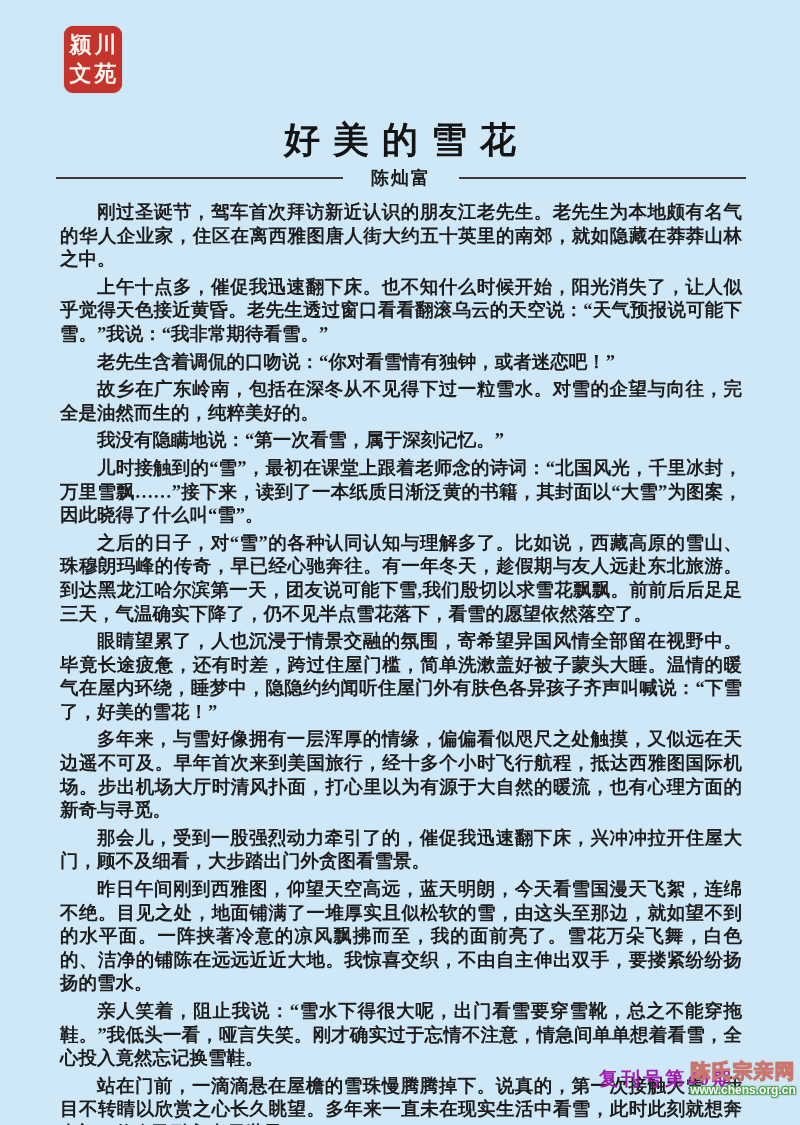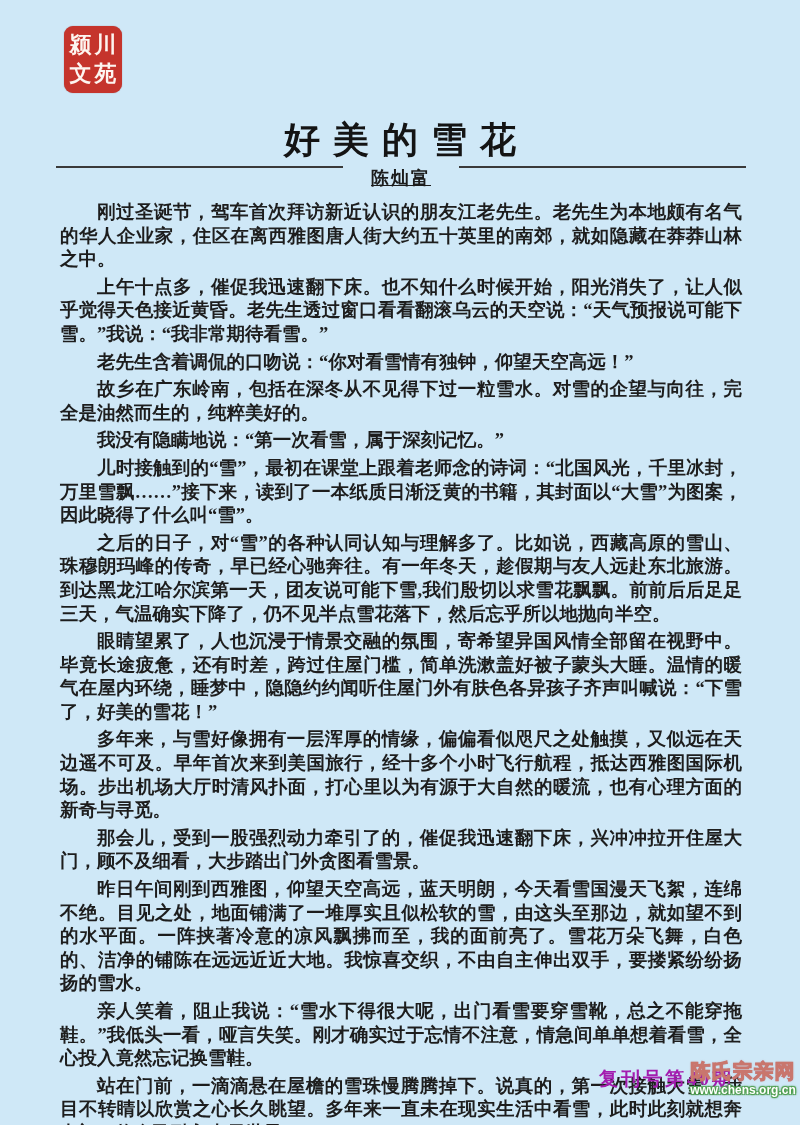--- a/index.html
+++ b/index.html
@@ -37,23 +37,22 @@
     position:absolute; top:116px; left:0; right:0;
     text-align:center;
     font-size:36px;
     font-weight:bold;
     letter-spacing:13px;
     text-indent:13px;
     color:#141414;
   }
   .byline {
     position:absolute; top:166px; left:56px; width:690px;
-    display:flex; align-items:flex-start;
+    display:flex; align-items:center;
     gap:28px;
-    text-decoration:underline;
   }
   .byline-rule { flex:1; height:2px; background:#3a3a3a; }
   .author {
     font-size:18px; font-weight:bold;
     letter-spacing:2px;
     color:#1c1c1c;
     white-space:nowrap;
   }
   
   .article-body {
@@ -117,25 +116,25 @@
 
   <div class="byline">
     <span class="byline-rule"></span>
     <span class="author">陈灿富</span>
     <span class="byline-rule"></span>
   </div>
 
   <div class="article-body">
       <p>刚过圣诞节，驾车首次拜访新近认识的朋友江老先生。老先生为本地颇有名气的华人企业家，住区在离西雅图唐人街大约五十英里的南郊，就如隐藏在莽莽山林之中。</p>
       <p>上午十点多，催促我迅速翻下床。也不知什么时候开始，阳光消失了，让人似乎觉得天色接近黄昏。老先生透过窗口看看翻滚乌云的天空说：“天气预报说可能下雪。”我说：“我非常期待看雪。”</p>
-      <p>老先生含着调侃的口吻说：“你对看雪情有独钟，仰望天空高远！”</p>
+      <p>老先生含着调侃的口吻说：“你对看雪情有独钟，或者迷恋吧！”</p>
       <p>故乡在广东岭南，包括在深冬从不见得下过一粒雪水。对雪的企望与向往，完全是油然而生的，纯粹美好的。</p>
       <p>我没有隐瞒地说：“第一次看雪，属于深刻记忆。”</p>
       <p>儿时接触到的“雪”，最初在课堂上跟着老师念的诗词：“北国风光，千里冰封，万里雪飘……”接下来，读到了一本纸质日渐泛黄的书籍，其封面以“大雪”为图案，因此晓得了什么叫“雪”。</p>
-      <p>之后的日子，对“雪”的各种认同认知与理解多了。比如说，西藏高原的雪山、珠穆朗玛峰的传奇，早已经心驰奔往。有一年冬天，趁假期与友人远赴东北旅游。到达黑龙江哈尔滨第一天，团友说可能下雪,我们殷切以求雪花飘飘。前前后后足足三天，气温确实下降了，仍不见半点雪花落下，然后忘乎所以地抛向半空。</p>
+      <p>之后的日子，对“雪”的各种认同认知与理解多了。比如说，西藏高原的雪山、珠穆朗玛峰的传奇，早已经心驰奔往。有一年冬天，趁假期与友人远赴东北旅游。到达黑龙江哈尔滨第一天，团友说可能下雪,我们殷切以求雪花飘飘。前前后后足足三天，气温确实下降了，仍不见半点雪花落下，看雪的愿望依然落空了。</p>
       <p>眼睛望累了，人也沉浸于情景交融的氛围，寄希望异国风情全部留在视野中。毕竟长途疲惫，还有时差，跨过住屋门槛，简单洗漱盖好被子蒙头大睡。温情的暖气在屋内环绕，睡梦中，隐隐约约闻听住屋门外有肤色各异孩子齐声叫喊说：“下雪了，好美的雪花！”</p>
       <p>多年来，与雪好像拥有一层浑厚的情缘，偏偏看似咫尺之处触摸，又似远在天边遥不可及。早年首次来到美国旅行，经十多个小时飞行航程，抵达西雅图国际机场。步出机场大厅时清风扑面，打心里以为有源于大自然的暖流，也有心理方面的新奇与寻觅。</p>
       <p>那会儿，受到一股强烈动力牵引了的，催促我迅速翻下床，兴冲冲拉开住屋大门，顾不及细看，大步踏出门外贪图看雪景。</p>
       <p>昨日午间刚到西雅图，仰望天空高远，蓝天明朗，今天看雪国漫天飞絮，连绵不绝。目见之处，地面铺满了一堆厚实且似松软的雪，由这头至那边，就如望不到的水平面。一阵挟著冷意的凉风飘拂而至，我的面前亮了。雪花万朵飞舞，白色的、洁净的铺陈在远远近近大地。我惊喜交织，不由自主伸出双手，要搂紧纷纷扬扬的雪水。</p>
       <p>亲人笑着，阻止我说：“雪水下得很大呢，出门看雪要穿雪靴，总之不能穿拖鞋。”我低头一看，哑言失笑。刚才确实过于忘情不注意，情急间单单想着看雪，全心投入竟然忘记换雪鞋。</p>
       <p>站在门前，一滴滴悬在屋檐的雪珠慢腾腾掉下。说真的，第一次接触大雪，我目不转睛以欣赏之心长久眺望。多年来一直未在现实生活中看雪，此时此刻就想奔出门，将自己融入大雪世界。</p>
       <p>我抱着孩子们的童真童趣，弯下腰捧起一把雪水，然后忘乎所以地抛向半空，漫天雪花飞舞。过一会，我将“雪”图贴入手机朋友圈，朋友纷纷点评赞语。我很高兴，作出统一回复说：“看雪，不单是表面的感觉，而是珍藏心中已久的情怀。”</p>
     </div>
 
   <div class="issue-label">复刊号第40期</div>

